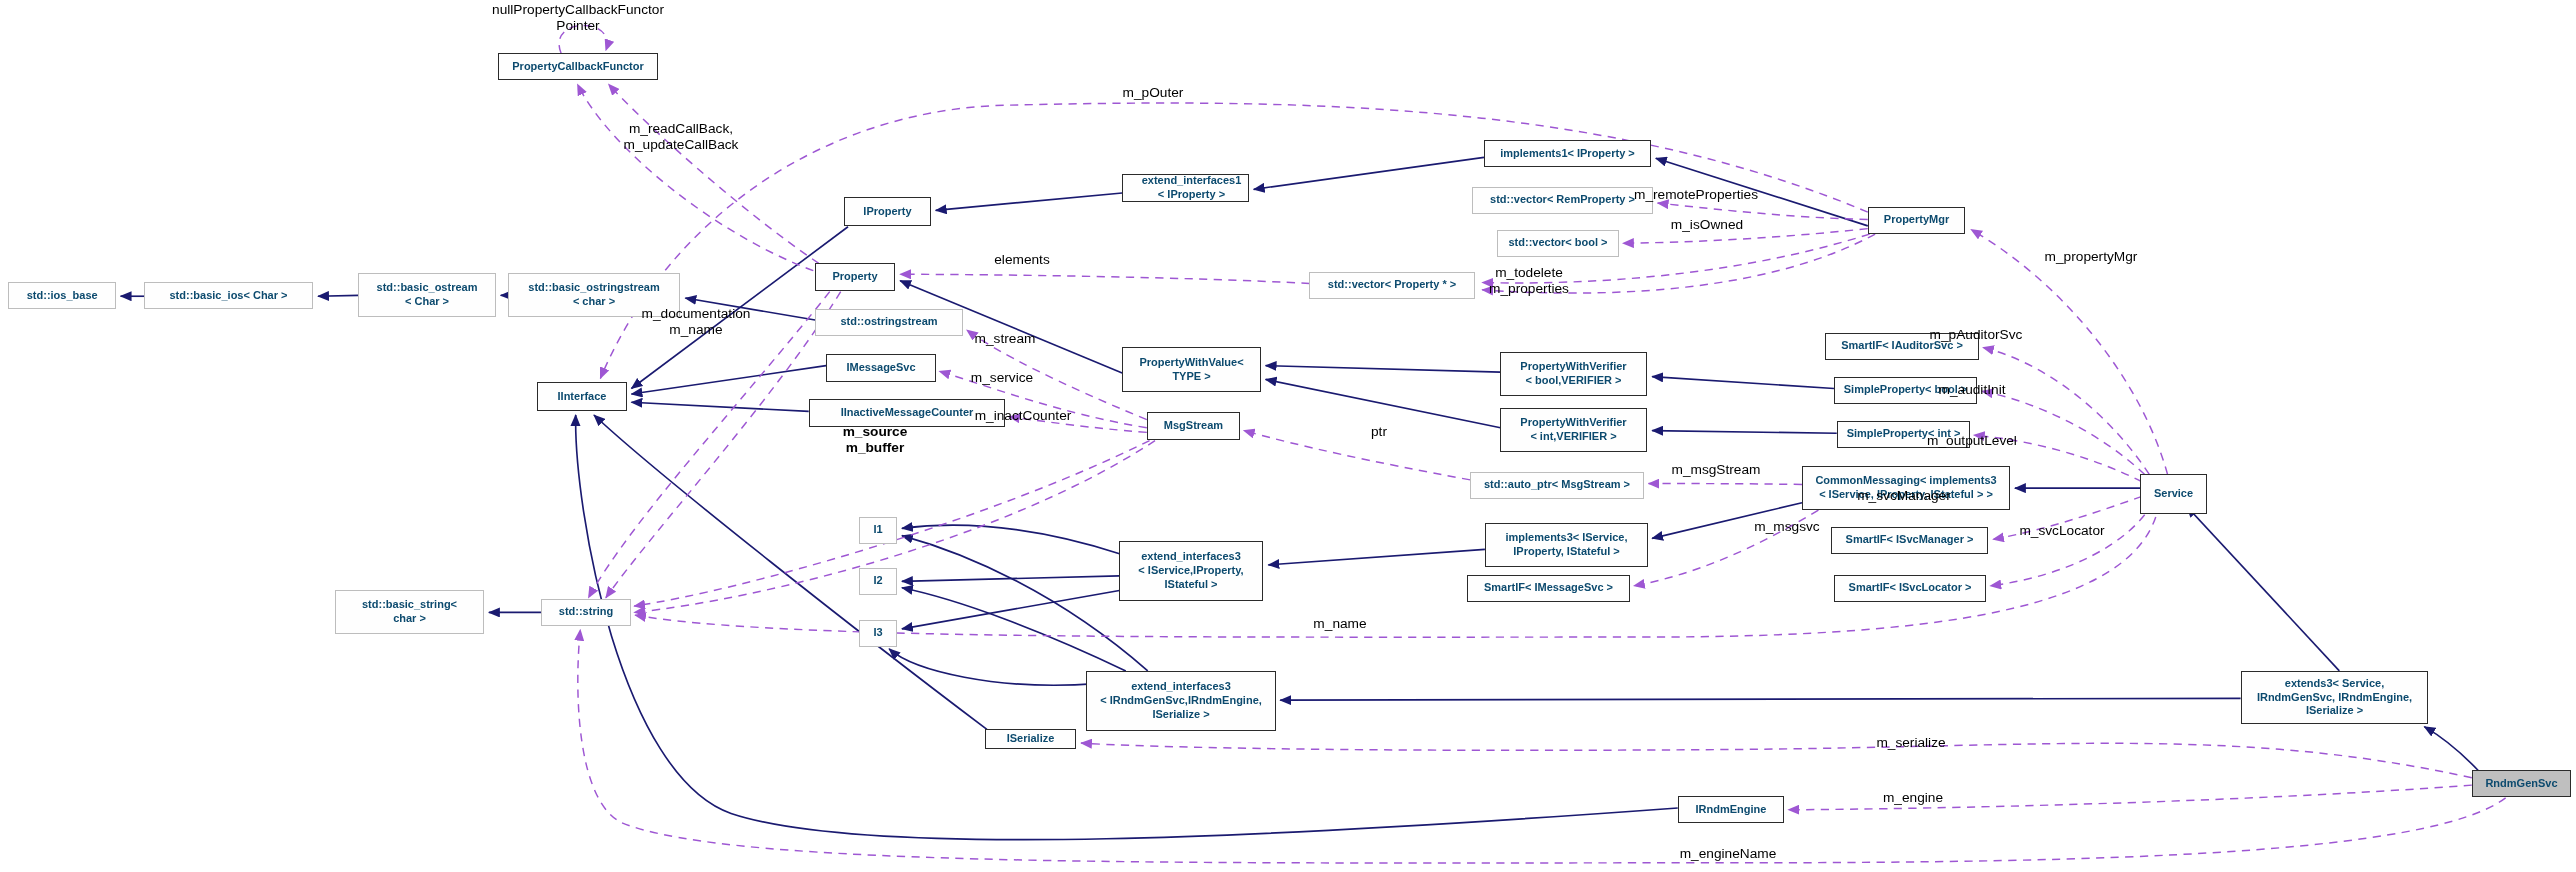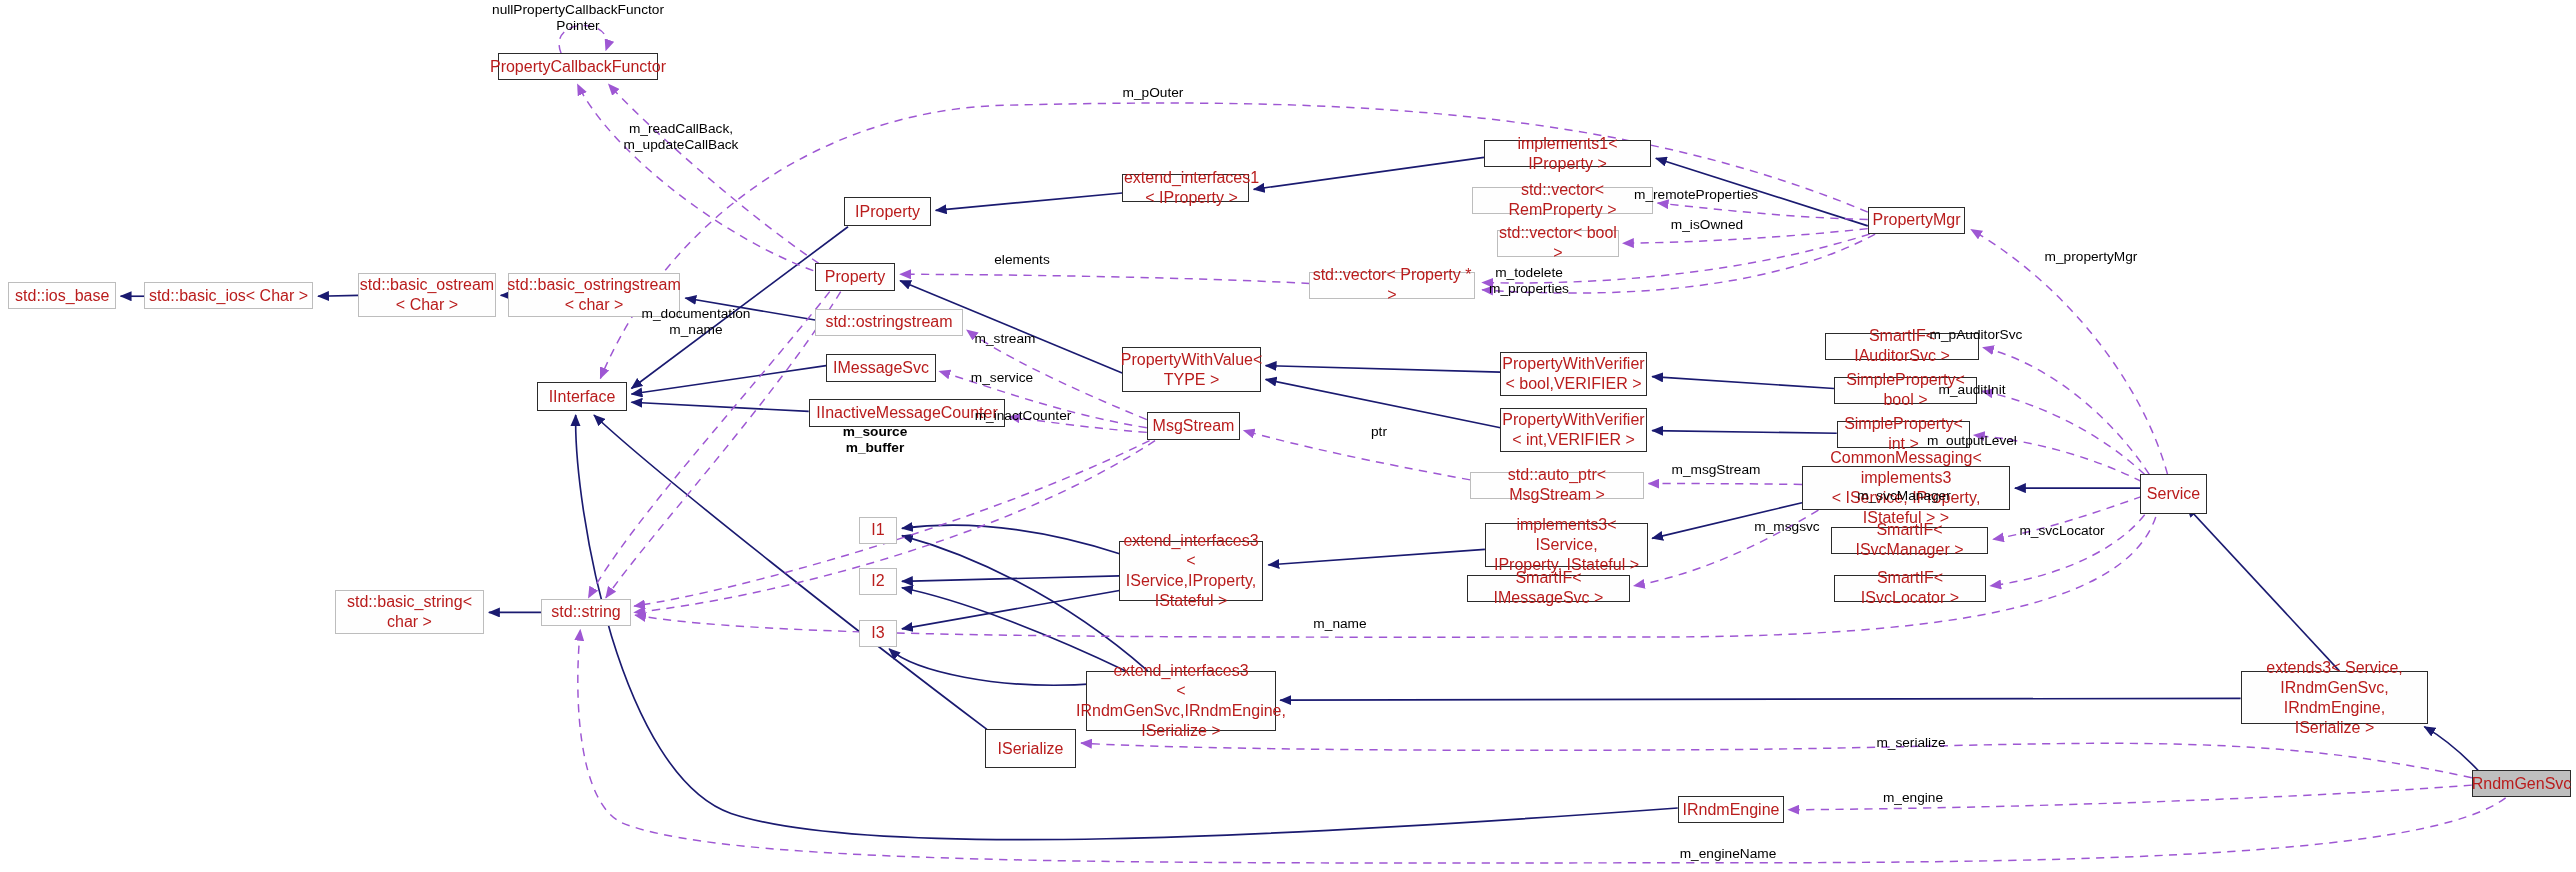--- a/index.html
+++ b/index.html
@@ -1,21 +1,21 @@
 <!DOCTYPE html>
 <html style="font-size:14.6px"><head>
 <meta charset="utf-8">
 <style>
   html,body{margin:0;padding:0;background:#ffffff;}
   #canvas{position:relative;width:2576px;height:873px;background:#ffffff;
           font-family:"Liberation Sans","DejaVu Sans",sans-serif;overflow:hidden;}
   #edges{position:absolute;left:0;top:0;width:2576px;height:873px;}
   .node{position:absolute;display:flex;align-items:center;justify-content:center;
-        text-align:center;white-space:pre-line;font-size:16px;line-height:1.25;
-        color:#b91c1c;background:#fefefe;box-sizing:border-box;cursor:pointer;}
+        text-align:center;white-space:pre-line;font-size:11px;line-height:1.25;
+        color:#0c4a6e;background:#fefefe;box-sizing:border-box;cursor:pointer;font-weight:bold;}
   .n{border:1.5px solid #2b2b2b;}
   .e{border:0.9px solid #bdbdbd;}
   .focus{background:#bfbfbf;border:1.5px solid #2b2b2b;}
   .elabel{position:absolute;transform:translateX(-50%);text-align:center;
           white-space:pre-line;font-size:13.7px;line-height:1.2;color:#000;}
   path.inh{stroke:#1a1a70;stroke-width:1.8;fill:none;}
   path.use{stroke:#9e57d3;stroke-width:1.6;fill:none;stroke-dasharray:9,7;}
 </style>
 </head>
 <body>
@@ -138,21 +138,21 @@
   <div class="node e" style="left:859px;top:620px;width:38px;height:26.5px;">I3</div>
   <div class="node n" style="left:1119px;top:541px;width:144px;height:60px;">extend_interfaces3
 &lt; IService,IProperty,
 IStateful &gt;</div>
   <div class="node e" style="left:335px;top:590px;width:149px;height:44px;">std::basic_string&lt;
 char &gt;</div>
   <div class="node e" style="left:541px;top:599px;width:90px;height:26.5px;">std::string</div>
   <div class="node n" style="left:1086px;top:671px;width:190px;height:60px;">extend_interfaces3
 &lt; IRndmGenSvc,IRndmEngine,
 ISerialize &gt;</div>
-  <div class="node n" style="left:985px;top:729px;width:91px;height:39px;">ISerialize</div>
+  <div class="node n" style="left:985px;top:729px;width:91px;height:20px;">ISerialize</div>
   <div class="node n" style="left:2241px;top:671px;width:187px;height:53px;">extends3&lt; Service,
 IRndmGenSvc, IRndmEngine,
 ISerialize &gt;</div>
   <div class="node focus" style="left:2472px;top:770px;width:99px;height:27.4px;">RndmGenSvc</div>
   <div class="node n" style="left:1678px;top:796px;width:106px;height:27.4px;">IRndmEngine</div>
 
   <div class="elabel" style="left:578px;top:1.8px;">nullPropertyCallbackFunctor
 Pointer</div>
   <div class="elabel" style="left:1153px;top:85px;">m_pOuter</div>
   <div class="elabel" style="left:681px;top:121px;">m_readCallBack,

